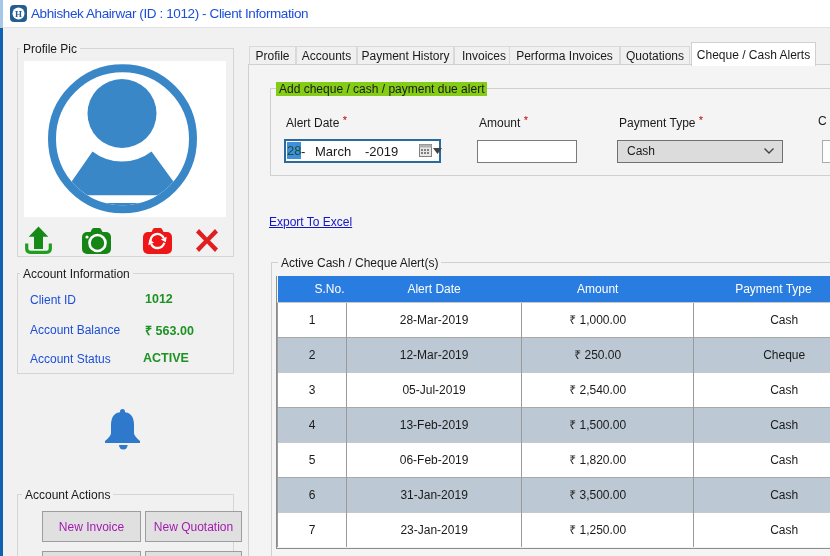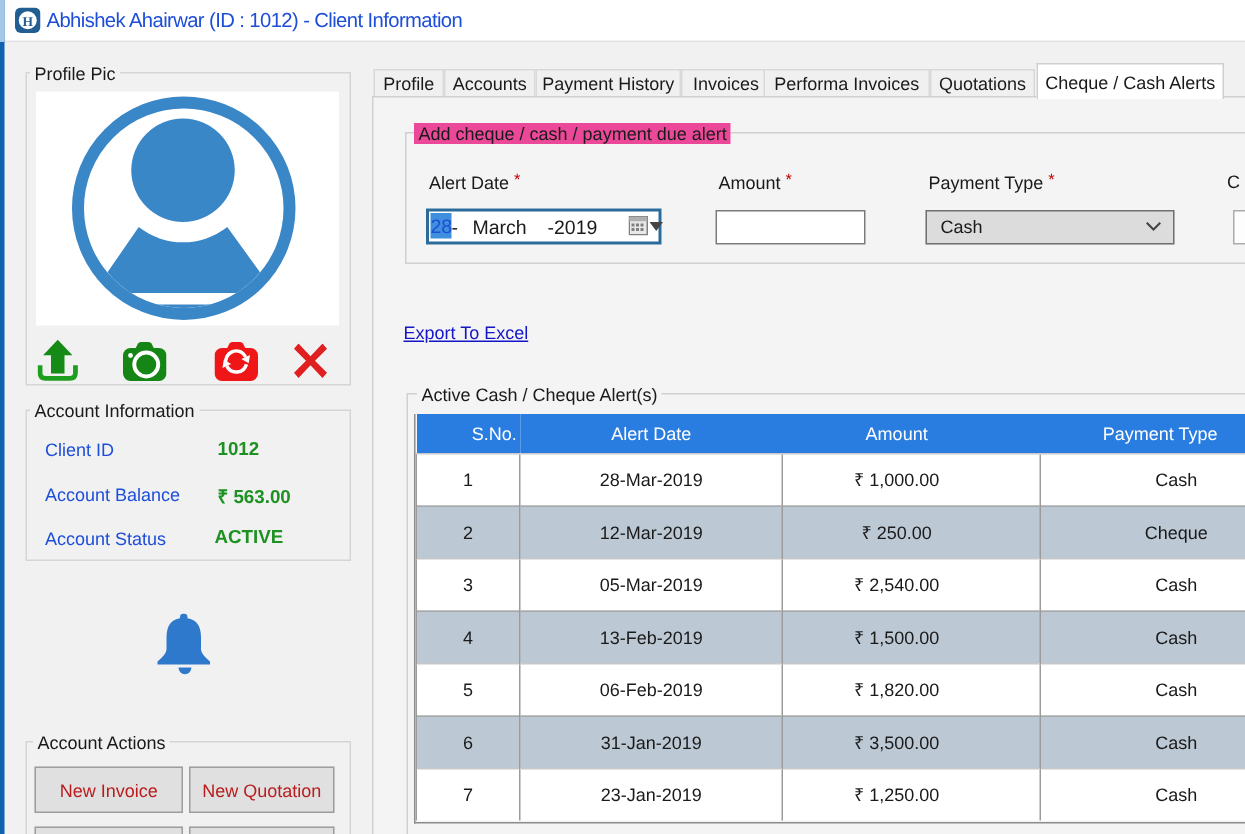--- a/index.html
+++ b/index.html
@@ -12,21 +12,21 @@
   #leftborder-top { position:absolute; left:0; top:0; width:2.5px; height:28px; background:#a5c8e8; z-index:21; }
   #title-text { position:absolute; left:31px; top:6px; font-size:13.5px; letter-spacing:-0.4px; color:#1d4ed8; }
   
   .gb { position:absolute; border:1px solid #d5d5d5; }
   .gb-label { position:absolute; background:#f1f1f1; font-size:12px; padding:0 3px; white-space:nowrap; }
   
   #picbox { position:absolute; left:24px; top:61px; width:202px; height:156px; background:#ffffff; }
   .acc-label { position:absolute; font-size:12px; color:#1d4ed8; white-space:nowrap; }
   .acc-value { position:absolute; font-size:12.5px; font-weight:bold; color:#1d9222; white-space:nowrap; }
   
-  .btn { position:absolute; background:#e0e0e0; border:1px solid #9d9d9d; font-size:12px; color:#b91c1c; display:flex; align-items:center; justify-content:center; }
+  .btn { position:absolute; background:#e0e0e0; border:1px solid #9d9d9d; font-size:12px; color:#a21caf; display:flex; align-items:center; justify-content:center;margin-left:19px; }
   
   .tab { position:absolute; top:46px; height:18px; background:#f0f0f0; border:1px solid #d9d9d9; border-bottom:none; font-size:12px; display:flex; align-items:center; justify-content:center; white-space:nowrap; }
   #tabsel { position:absolute; top:42px; height:24px; background:#ffffff; border:1px solid #d0d0d0; border-bottom:none; font-size:12px; display:flex; align-items:center; justify-content:center; z-index:5; white-space:nowrap; }
   #page { position:absolute; left:248px; top:64px; width:582px; height:492px; background:#f4f4f4; border-top:1px solid #d0d0d0; border-left:1px solid #d0d0d0; }
   
   .flabel { position:absolute; font-size:12px; white-space:nowrap; }
   .star { color:#c00000; font-size:11px; vertical-align:3px; }
   .tbox { position:absolute; background:#fff; border:1px solid #7a7a7a; }
   
   #grid { position:absolute; left:276px; top:276px; width:554px; height:273px; overflow:hidden; border-left:1px solid #8c8c8c; border-bottom:1px solid #8c8c8c; }
@@ -121,29 +121,29 @@
 <div id="page"></div>
 <div class="tab" style="left:249px; width:47px;">Profile</div>
 <div class="tab" style="left:296px; width:61px;">Accounts</div>
 <div class="tab" style="left:357px; width:97px;">Payment History</div>
 <div class="tab" style="left:454px; width:60px;">Invoices</div>
 <div class="tab" style="left:509px; width:111px;">Performa Invoices</div>
 <div class="tab" style="left:620px; width:70px;">Quotations</div>
 <div id="tabsel" style="left:691px; width:125px;">Cheque / Cash Alerts</div>
 
 <div class="gb" style="left:270px; top:88px; width:600px; height:88px; border-color:#d0d0d0; background:transparent;"></div>
-<div class="gb-label" style="left:276px; top:82px; background:#ec4899;">Add cheque / cash / payment due alert</div>
+<div class="gb-label" style="left:276px; top:82px; background:#84cc16;">Add cheque / cash / payment due alert</div>
 <div class="flabel" style="left:286px; top:114px;">Alert Date <span class="star">*</span></div>
 <div class="flabel" style="left:479px; top:114px;">Amount <span class="star">*</span></div>
 <div class="flabel" style="left:619px; top:114px;text-align:center;">Payment Type <span class="star">*</span></div>
 <div class="flabel" style="left:818px; top:114px;">C</div>
 
 <div class="abs" style="left:284px; top:139px; width:157px; height:24px; background:#fff; border:2px solid #2b6a99;"></div>
 <div class="abs" style="left:287px; top:142px; width:14px; height:17px; background:#3f8fde;"></div>
-<div class="abs" style="left:287px; top:142px; width:14px; height:18px; font-size:13px; color:#1d4ed8; text-align:center; line-height:18px;">28</div>
+<div class="abs" style="left:287px; top:142px; width:14px; height:18px; font-size:13px; color:#14532d; text-align:center; line-height:18px;">28</div>
 <div class="abs" style="left:301px; top:143px; font-size:13px; line-height:17px;">-</div>
 <div class="abs" style="left:315px; top:143px; font-size:13px; line-height:17px;">March</div>
 <div class="abs" style="left:365px; top:143px; font-size:13px; line-height:17px;">-2019</div>
 <svg class="abs" style="left:419px; top:144px;" width="13" height="13" viewBox="0 0 13 13">
   <rect x="0.5" y="0.5" width="12" height="12" fill="#e8e8e8" stroke="#808080"></rect>
   <rect x="0.5" y="0.5" width="12" height="3" fill="#b0b0b0"></rect>
   <g fill="#808080">
     <rect x="2" y="5" width="2" height="2"></rect>
       <rect x="5" y="5" width="2" height="2"></rect>
       <rect x="8" y="5" width="2" height="2"></rect>
@@ -193,21 +193,21 @@
           <td>Cash</td>
         </tr>
  <tr class="alt">
           <td>2</td>
           <td>12-Mar-2019</td>
           <td>₹ 250.00</td>
           <td>Cheque</td>
         </tr>
  <tr class="w">
           <td>3</td>
-          <td>05-Mar-2019</td>
+          <td>05-Jul-2019</td>
           <td>₹ 2,540.00</td>
           <td>Cash</td>
         </tr>
  <tr class="alt">
           <td>4</td>
           <td>13-Feb-2019</td>
           <td>₹ 1,500.00</td>
           <td>Cash</td>
         </tr>
  <tr class="w">

